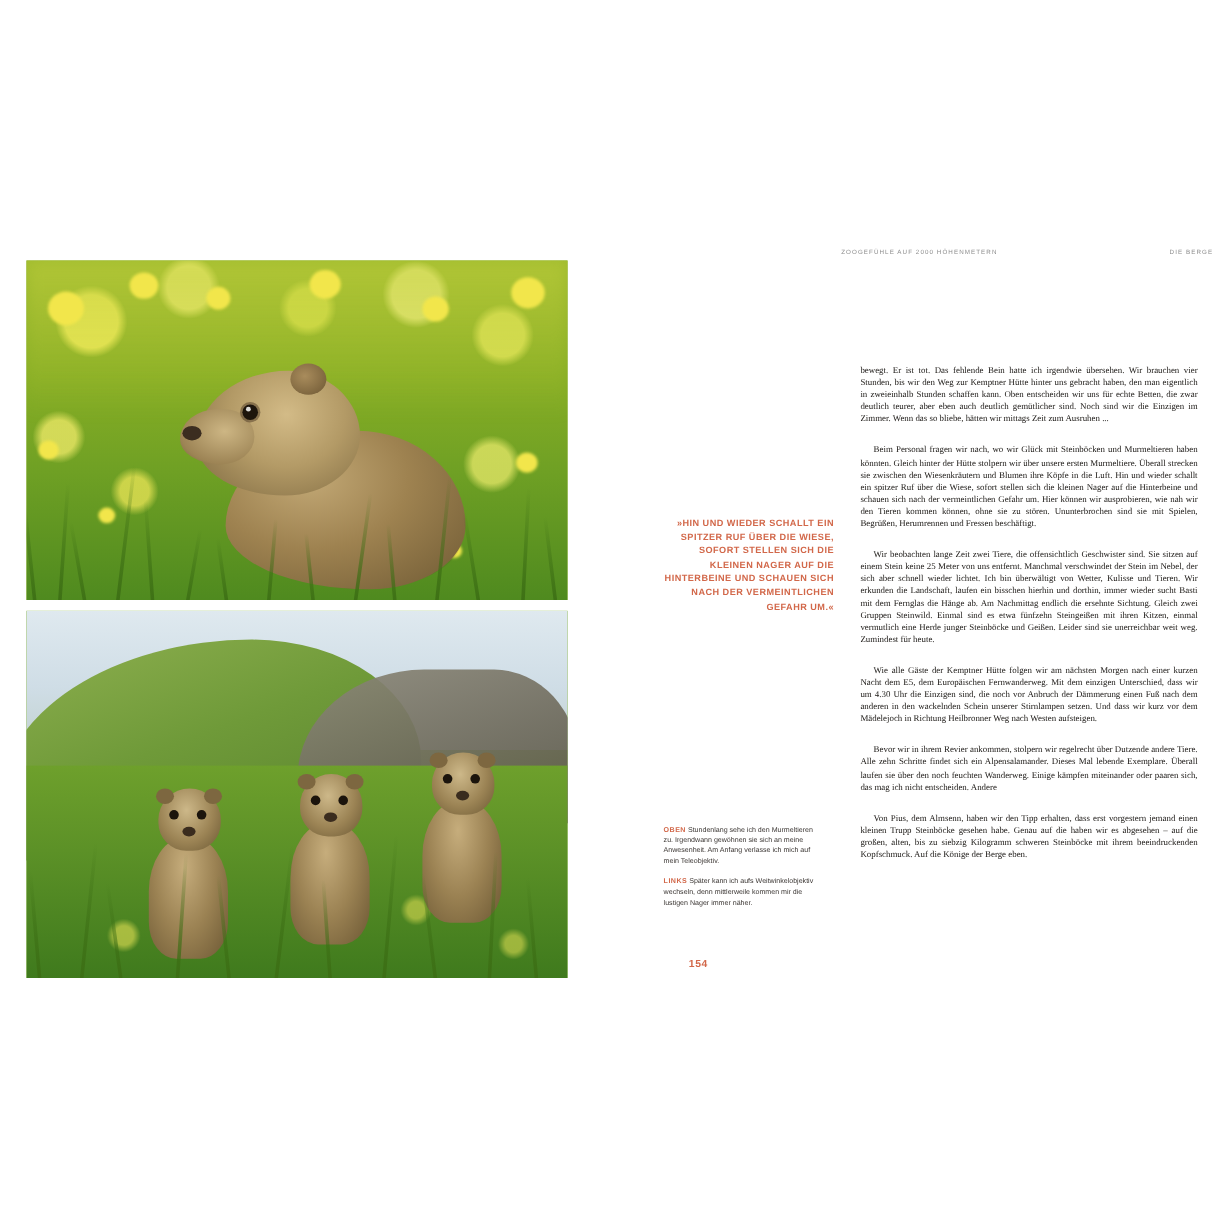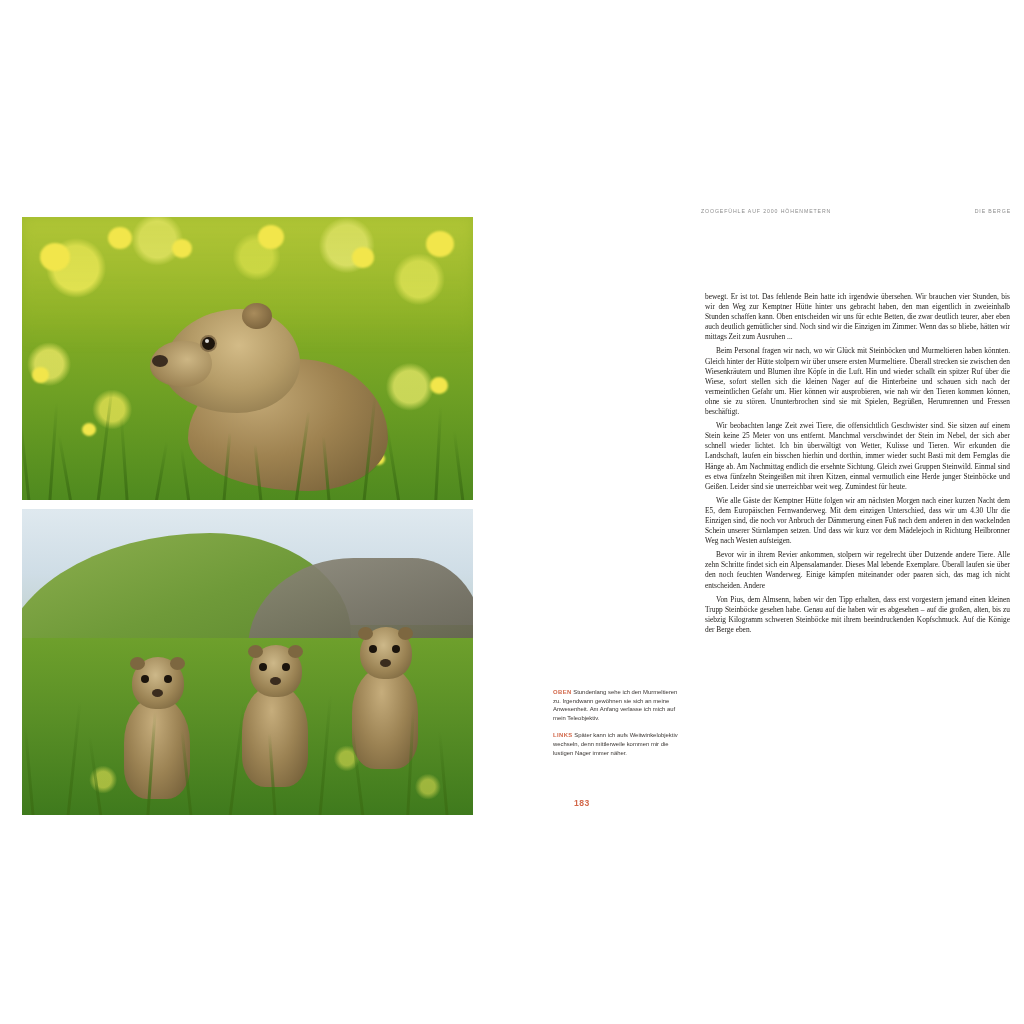--- a/index.html
+++ b/index.html
@@ -242,21 +242,21 @@
     left: 148px;
     top: 288px;
     width: 313px;
     font-size: 7.4px;
     line-height: 10.1px;
     color: #23201d;
     text-align: justify;
     hyphens: auto;
   }
   .body-col p {
-    margin: 4px;
+    margin: 16px;
     text-indent: 11px;
   }
   .body-col p.noindent { text-indent: 0; }
 
   .pullquote {
     position: absolute;
     left: 0px;
     top: 430px;
     width: 148px;
     font-family: "Liberation Sans", sans-serif;
@@ -394,33 +394,34 @@
     <div class="grass-blade" style="left:424px; height:90px;  transform: rotate(-5deg);"></div>
   </div>
 
   <div class="right-page">
 
     <div class="running-head">
       <span>ZOOGEFÜHLE AUF 2000 HÖHENMETERN</span>
       <span>DIE BERGE</span>
     </div>
 
+    <div class="pullquote">»HIN UND WIEDER SCHALLT EIN SPITZER RUF ÜBER DIE WIESE, SOFORT STELLEN SICH DIE KLEINEN NAGER AUF DIE HINTERBEINE UND SCHAUEN SICH NACH DER VERMEINTLICHEN GEFAHR UM.«</div>
 
     <div class="captions">
       <div class="cap">
         <span class="cap-label">OBEN</span>
         <span>Stundenlang sehe ich den Murmeltieren zu. Irgendwann gewöhnen sie sich an meine Anwesenheit. Am Anfang verlasse ich mich auf mein Teleobjektiv.</span>
       </div>
       <div class="cap">
         <span class="cap-label">LINKS</span>
         <span>Später kann ich aufs Weitwinkelobjektiv wechseln, denn mittlerweile kommen mir die lustigen Nager immer näher.</span>
       </div>
     </div>
 
-    <div class="folio">183</div>
+    <div class="folio">154</div>
 
     <div class="body-col">
       <p class="noindent">bewegt. Er ist tot. Das fehlende Bein hatte ich irgendwie übersehen. Wir brauchen vier Stunden, bis wir den Weg zur Kemptner Hütte hinter uns gebracht haben, den man eigentlich in zweieinhalb Stunden schaffen kann. Oben entscheiden wir uns für echte Betten, die zwar deutlich teurer, aber eben auch deutlich gemütlicher sind. Noch sind wir die Einzigen im Zimmer. Wenn das so bliebe, hätten wir mittags Zeit zum Ausruhen ...</p>
       <p>Beim Personal fragen wir nach, wo wir Glück mit Steinböcken und Murmeltieren haben könnten. Gleich hinter der Hütte stolpern wir über unsere ersten Murmeltiere. Überall strecken sie zwischen den Wiesenkräutern und Blumen ihre Köpfe in die Luft. Hin und wieder schallt ein spitzer Ruf über die Wiese, sofort stellen sich die kleinen Nager auf die Hinterbeine und schauen sich nach der vermeintlichen Gefahr um. Hier können wir ausprobieren, wie nah wir den Tieren kommen können, ohne sie zu stören. Ununterbrochen sind sie mit Spielen, Begrüßen, Herumrennen und Fressen beschäftigt.</p>
       <p>Wir beobachten lange Zeit zwei Tiere, die offensichtlich Geschwister sind. Sie sitzen auf einem Stein keine 25 Meter von uns entfernt. Manchmal verschwindet der Stein im Nebel, der sich aber schnell wieder lichtet. Ich bin überwältigt von Wetter, Kulisse und Tieren. Wir erkunden die Landschaft, laufen ein bisschen hierhin und dorthin, immer wieder sucht Basti mit dem Fernglas die Hänge ab. Am Nachmittag endlich die ersehnte Sichtung. Gleich zwei Gruppen Steinwild. Einmal sind es etwa fünfzehn Steingeißen mit ihren Kitzen, einmal vermutlich eine Herde junger Steinböcke und Geißen. Leider sind sie unerreichbar weit weg. Zumindest für heute.</p>
       <p>Wie alle Gäste der Kemptner Hütte folgen wir am nächsten Morgen nach einer kurzen Nacht dem E5, dem Europäischen Fernwanderweg. Mit dem einzigen Unterschied, dass wir um 4.30 Uhr die Einzigen sind, die noch vor Anbruch der Dämmerung einen Fuß nach dem anderen in den wackelnden Schein unserer Stirnlampen setzen. Und dass wir kurz vor dem Mädelejoch in Richtung Heilbronner Weg nach Westen aufsteigen.</p>
       <p>Bevor wir in ihrem Revier ankommen, stolpern wir regelrecht über Dutzende andere Tiere. Alle zehn Schritte findet sich ein Alpensalamander. Dieses Mal lebende Exemplare. Überall laufen sie über den noch feuchten Wanderweg. Einige kämpfen miteinander oder paaren sich, das mag ich nicht entscheiden. Andere</p>
       <p>Von Pius, dem Almsenn, haben wir den Tipp erhalten, dass erst vorgestern jemand einen kleinen Trupp Steinböcke gesehen habe. Genau auf die haben wir es abgesehen – auf die großen, alten, bis zu siebzig Kilogramm schweren Steinböcke mit ihrem beeindruckenden Kopfschmuck. Auf die Könige der Berge eben.</p>
     </div>
   </div>

